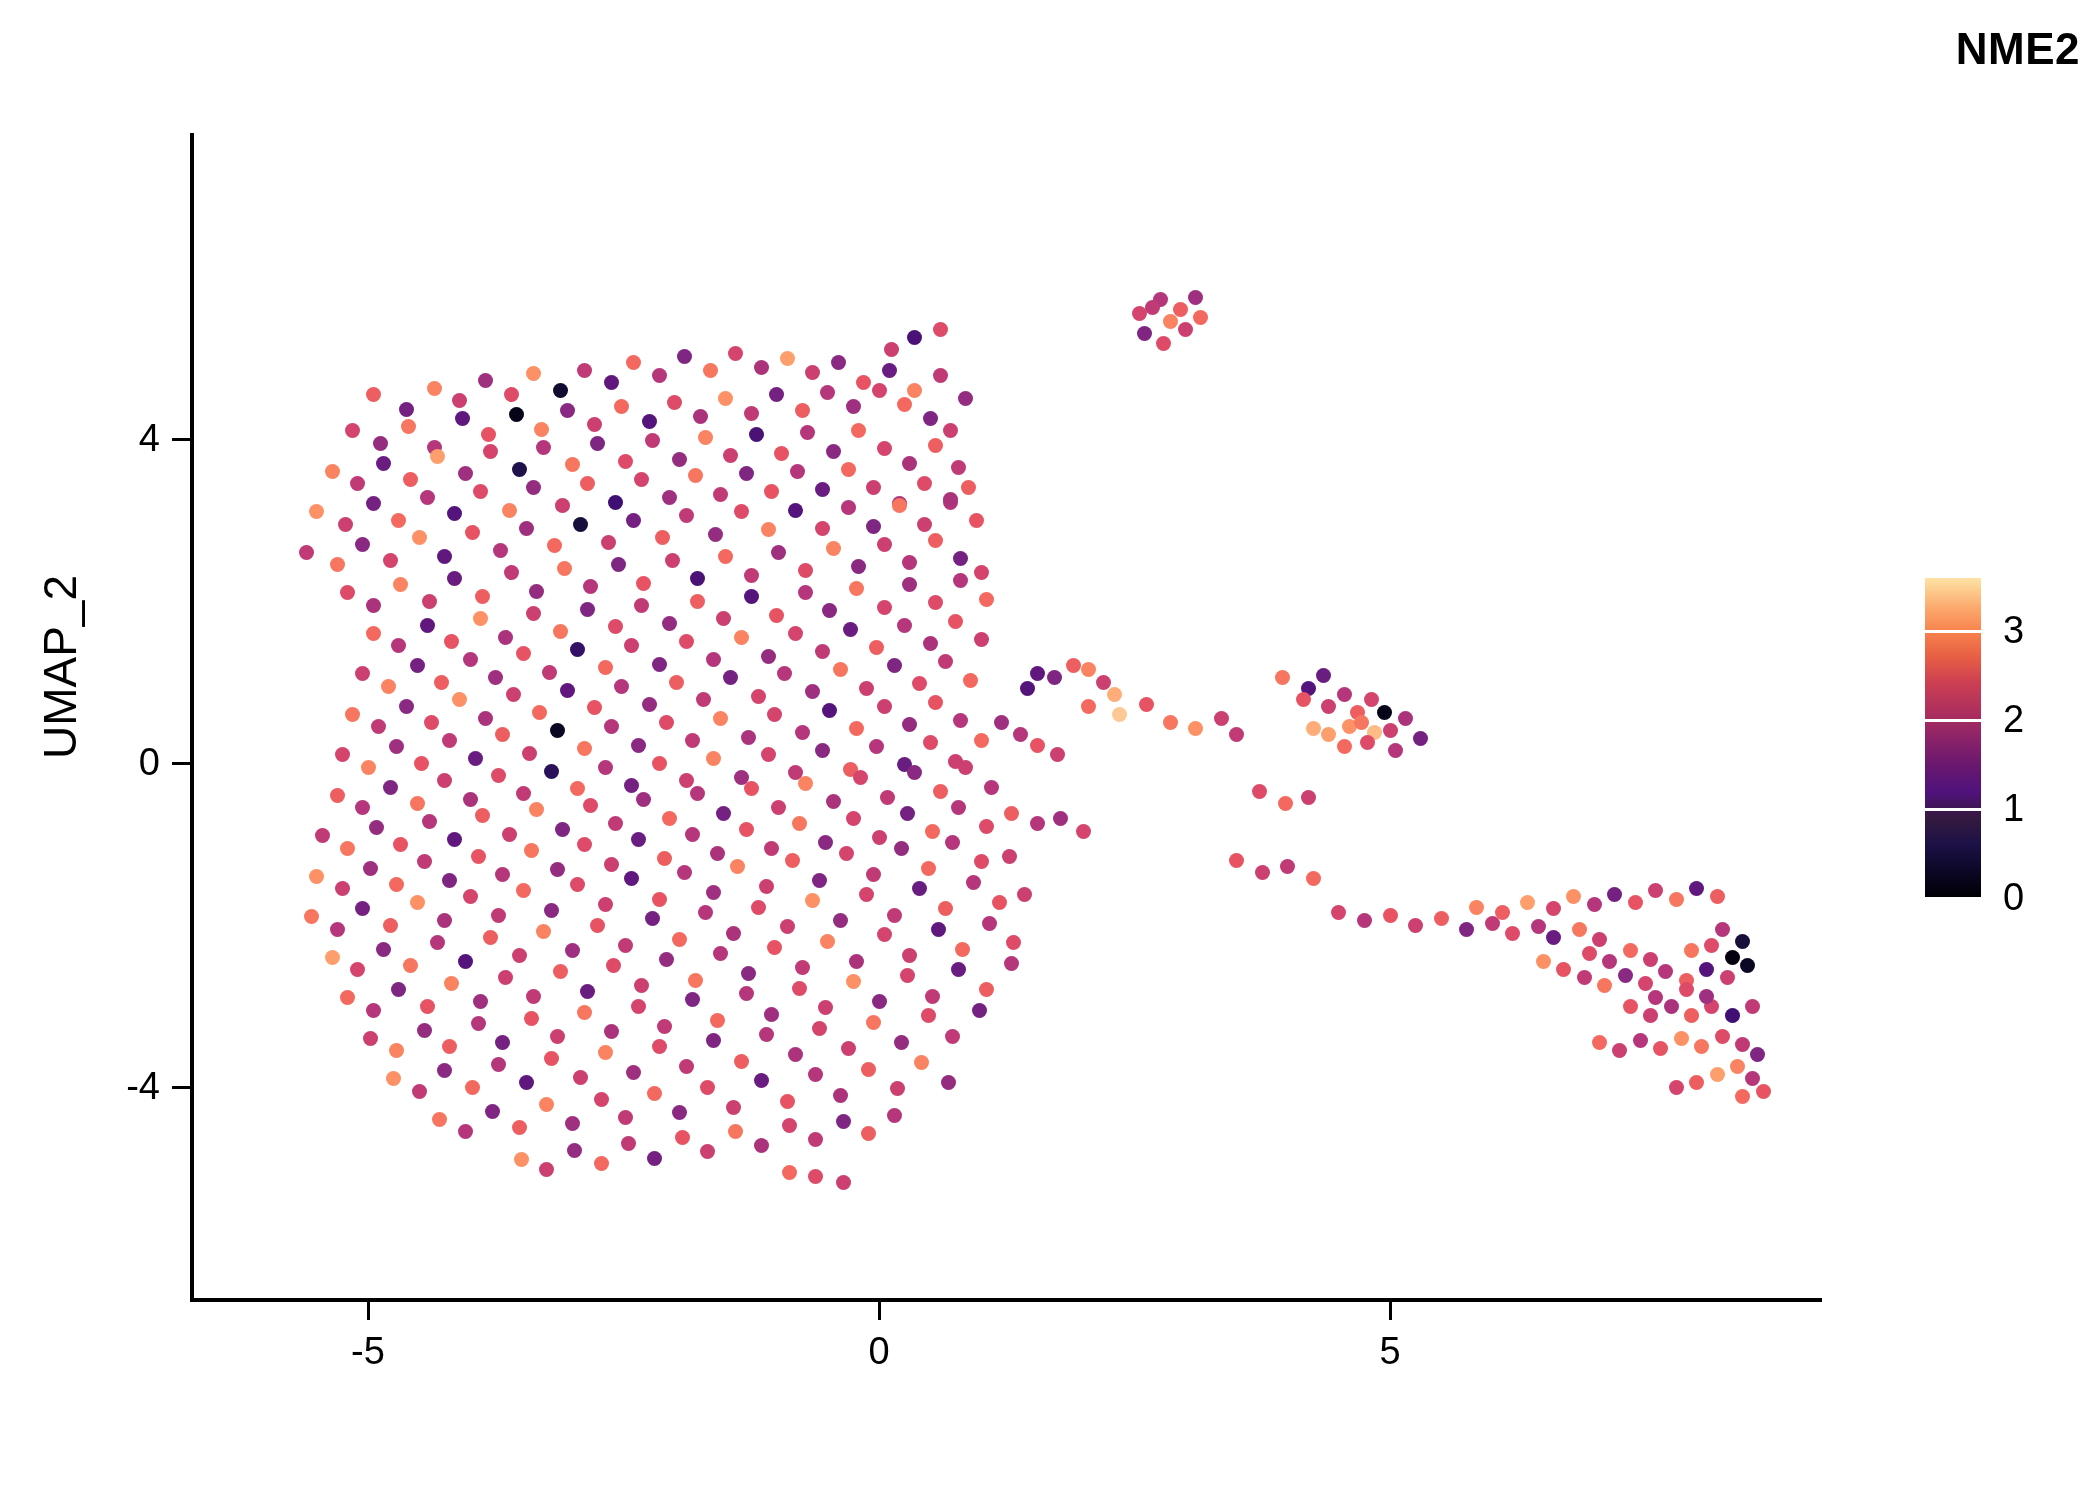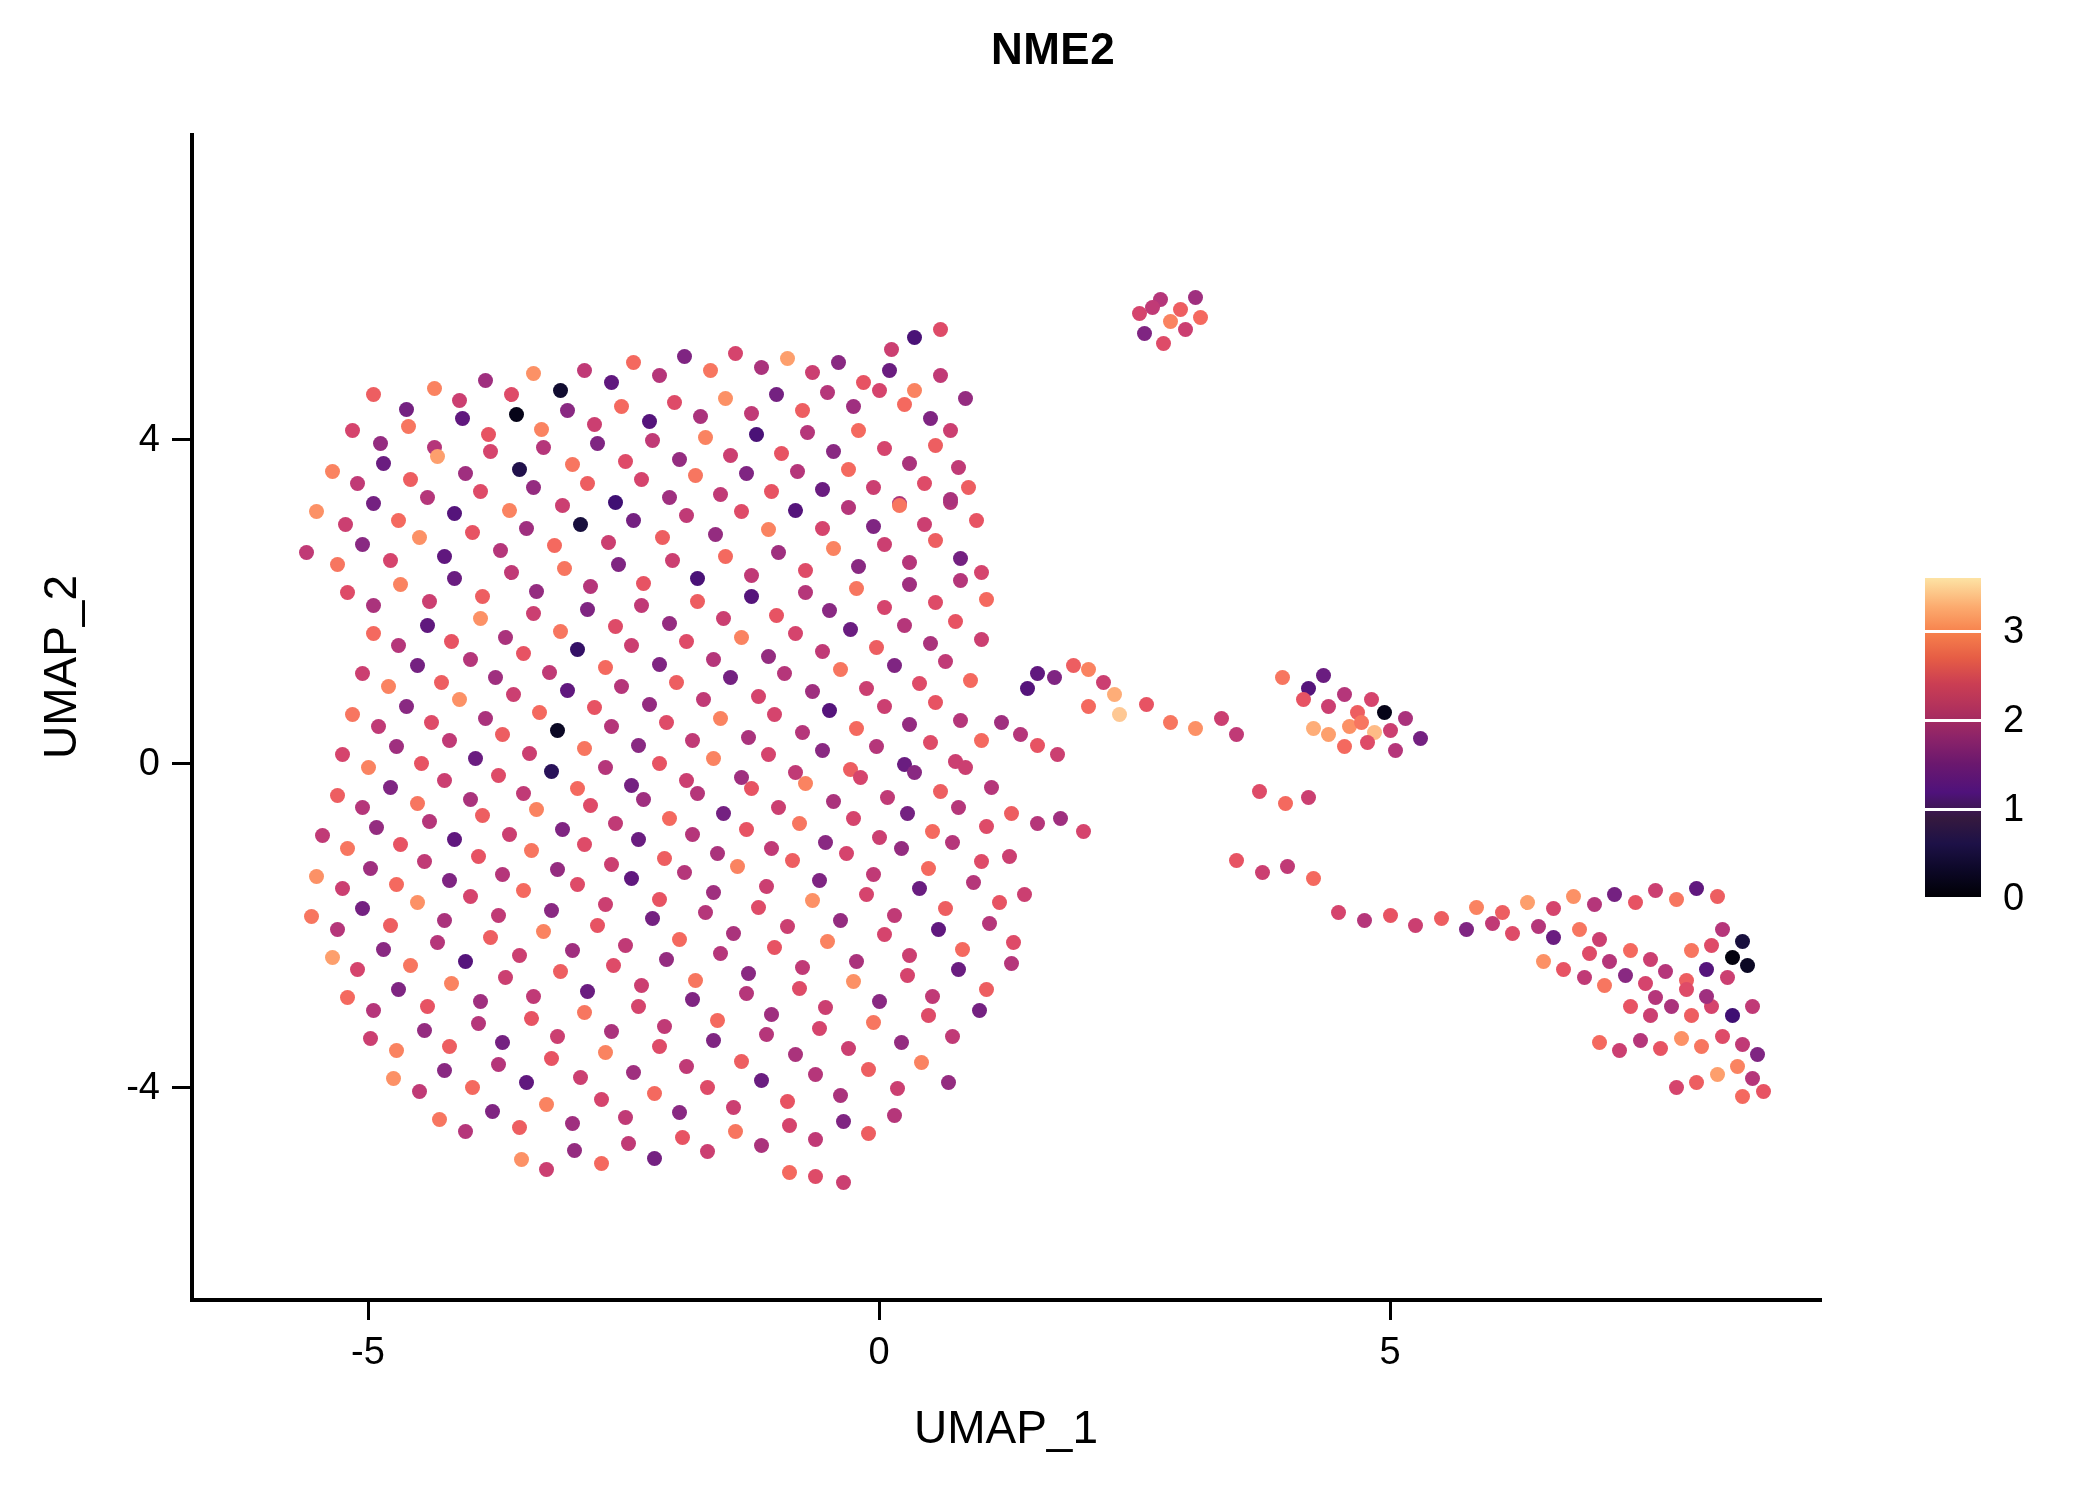--- a/index.html
+++ b/index.html
@@ -2,22 +2,22 @@
 <html><head>
 <meta charset="utf-8">
 <style>
   html,body{margin:0;padding:0;background:#ffffff;}
   body{width:2100px;height:1500px;position:relative;overflow:hidden;
        font-family:"Liberation Sans","DejaVu Sans",sans-serif;color:#000;}
 
   #plot-root{position:absolute;left:0;top:0;width:2100px;height:1500px;}
 
   #plot-title{
-    position:absolute;left:13px;top:24px;width:2080px;
-    text-align:center;font-size:44px;font-weight:bold;letter-spacing:0.5px;
+    position:absolute;left:0;top:24px;width:2080px;
+    text-align:right;font-size:44px;font-weight:bold;letter-spacing:0.5px;
   }
 
   
   #panel{position:absolute;left:192px;top:135px;width:1628px;height:1165px;background:#fff;}
   #axis-y-line{position:absolute;left:190px;top:133px;width:4px;height:1169px;background:#000;}
   #axis-x-line{position:absolute;left:190px;top:1298px;width:1632px;height:4px;background:#000;}
 
   .ytick{position:absolute;width:18px;height:3px;background:#000;left:172px;}
   .ytick-label{position:absolute;right:2116px;font-size:38px;text-align:right;white-space:nowrap;}
   .xtick{position:absolute;height:18px;width:3px;background:#000;top:1302px;}
@@ -699,21 +699,20 @@
   <div id="x-axis-ticks">
       <div class="xtick" style="left: 367px;"></div>
       <div class="xtick-label" style="left: 308px; top: 1330px; width: 120px;">-5</div>
       <div class="xtick" style="left: 878px;"></div>
       <div class="xtick-label" style="left: 819px; top: 1330px; width: 120px;">0</div>
       <div class="xtick" style="left: 1389px;"></div>
       <div class="xtick-label" style="left: 1330px; top: 1330px; width: 120px;">5</div>
     </div>
 
   <div id="ylab">UMAP_2</div>
-  <div id="xlab">UMAP_1</div>
 
   <div id="legend">
     <div id="legend-bar"></div>
   </div>
   <div id="legend-ticks">
       <div style="position: absolute; left: 1925px; top: 629.833px; width: 56px; height: 3px; background: rgb(255, 255, 255);"></div>
       <div style="position: absolute; left: 2003px; top: 609.333px; font-size: 38px;">3</div>
       <div style="position: absolute; left: 1925px; top: 718.722px; width: 56px; height: 3px; background: rgb(255, 255, 255);"></div>
       <div style="position: absolute; left: 2003px; top: 698.222px; font-size: 38px;">2</div>
       <div style="position: absolute; left: 1925px; top: 807.611px; width: 56px; height: 3px; background: rgb(255, 255, 255);"></div>

